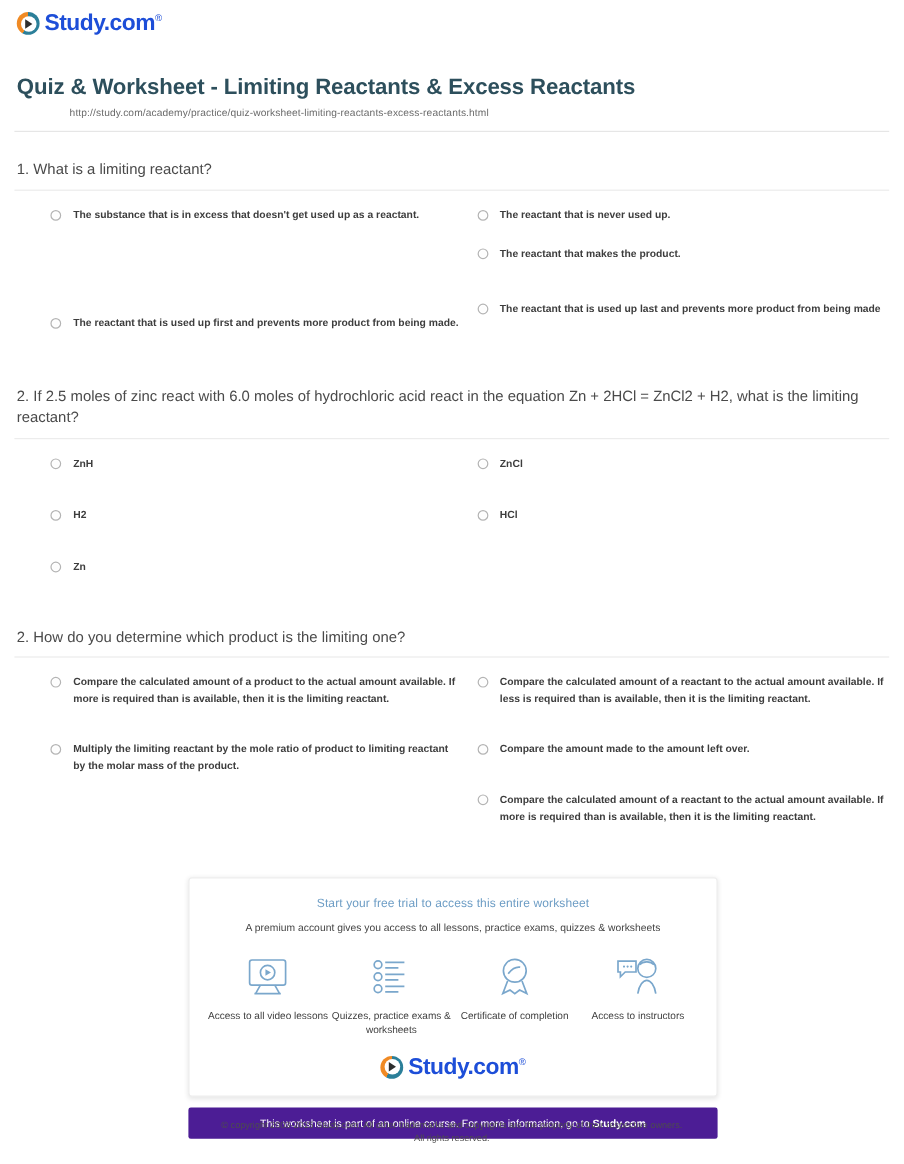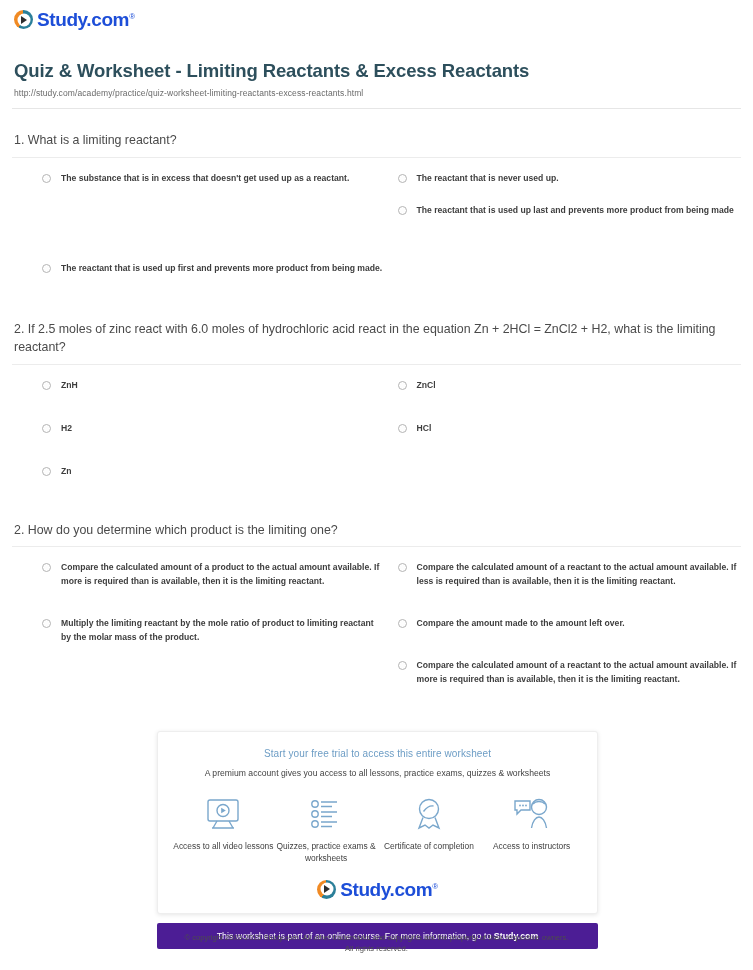--- a/index.html
+++ b/index.html
@@ -45,20 +45,21 @@
   .logo-text .tm { font-size: 8px; font-weight: normal; vertical-align: super; }
 
   .title-block { padding: 26px 24px 0 14px; }
   .page-title {
     font-size: 18.5px; font-weight: bold; color: #2d4f5c;
     line-height: 1.3; margin: 0; letter-spacing: -0.1px;
   }
   .page-url {
     font-size: 8.5px; color: #6a6a6a; margin-top: 5px;
     letter-spacing: 0.1px;
+    margin-left: 44px;
   }
   .header-rule {
     border-top: 1px solid #e6e6e6; margin: 10px 12px 0 12px;
   }
 
   
   .questions { padding: 0 12px; }
   .question { margin-top: 22px; }
   .q-text {
     font-size: 12.4px; color: #4a4a4a; line-height: 1.5;
@@ -162,20 +163,24 @@
         <div class="answer" style="margin-bottom:44px;"></div>
         <div class="answer">
           <span class="radio"></span>
           <span class="ans-text">The reactant that is used up first and prevents more product from being made.</span>
         </div>
       </div>
       <div class="ans-col">
         <div class="answer">
           <span class="radio"></span>
           <span class="ans-text">The reactant that is never used up.</span>
+        </div>
+        <div class="answer" style="margin-bottom:32px;">
+          <span class="radio"></span>
+          <span class="ans-text">The reactant that makes the product.</span>
         </div>
         <div class="answer">
           <span class="radio"></span>
           <span class="ans-text">The reactant that is used up last and prevents more product from being made</span>
         </div>
       </div>
     </div>
   </div>
 
   <div class="question" style="margin-top:26px;">

